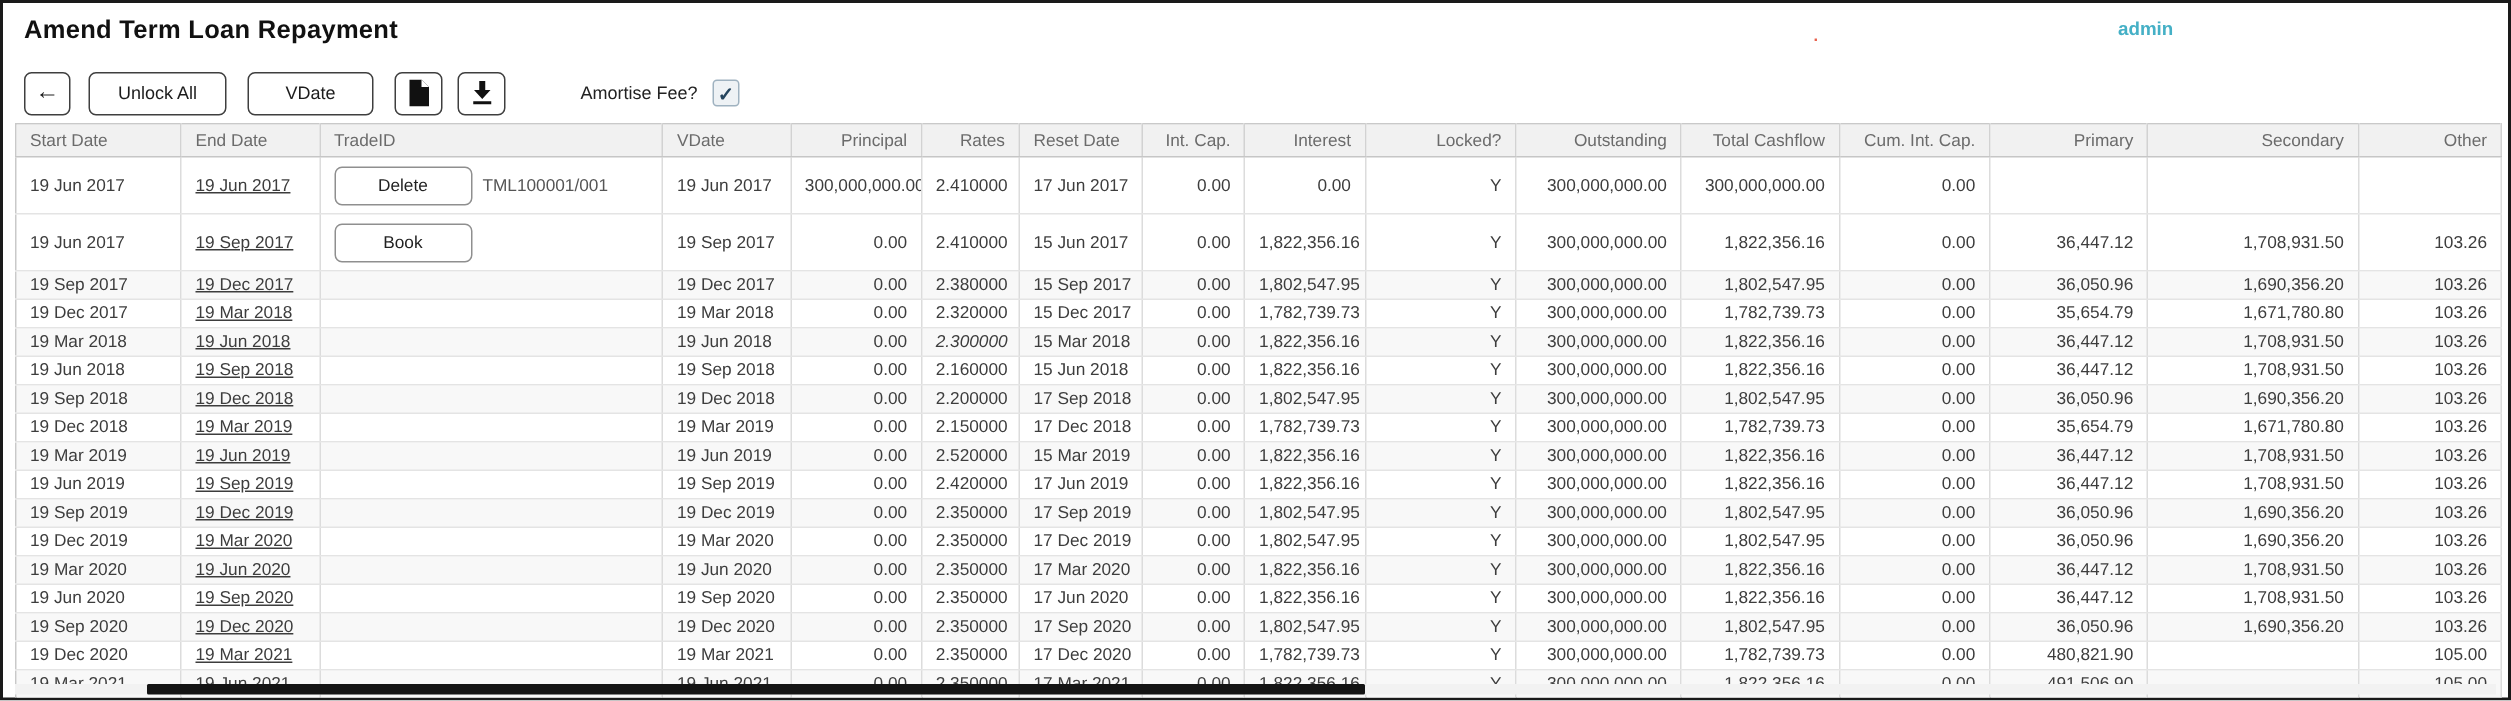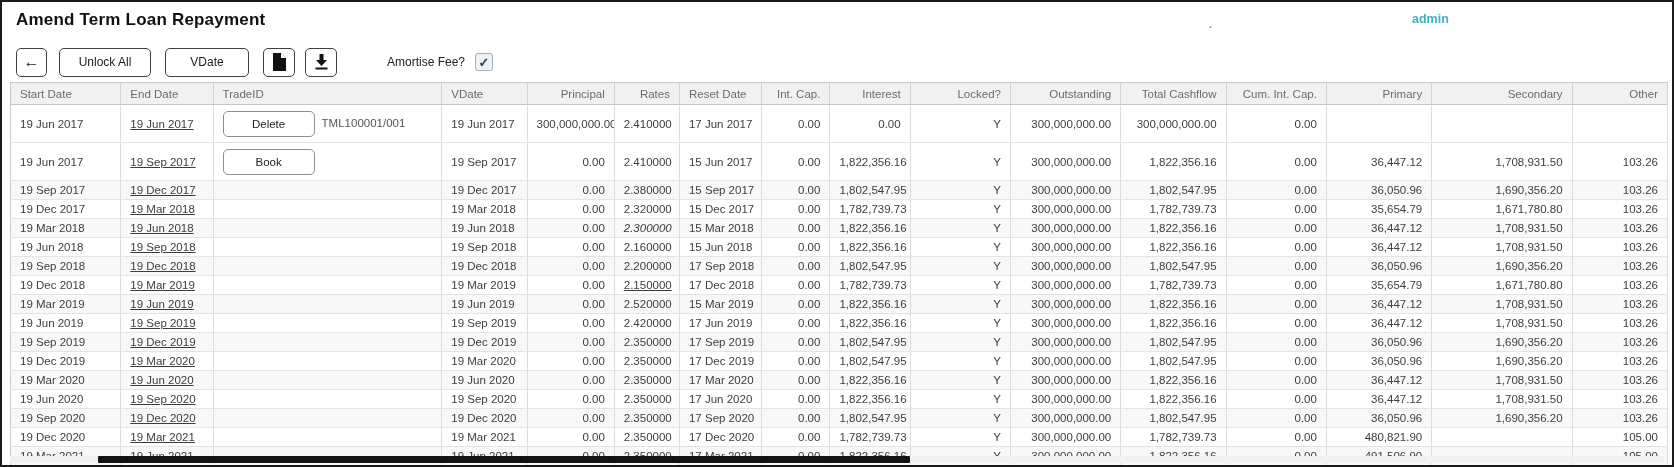--- a/index.html
+++ b/index.html
@@ -303,21 +303,21 @@
             <td style="text-align: right;">36,050.96</td>
             <td style="text-align: right;">1,690,356.20</td>
             <td style="text-align: right;">103.26</td>
           </tr>
           <tr class="">
             <td style="text-align: left;">19 Dec 2018</td>
             <td style="text-align: left;"><a class="date-link">19 Mar 2019</a></td>
             <td style="text-align: left;"></td>
             <td style="text-align: left;">19 Mar 2019</td>
             <td style="text-align: right;">0.00</td>
-            <td style="text-align: right; text-decoration: underline;">2.150000</td>
+            <td style="text-align: right;">2.150000</td>
             <td style="text-align: left;">17 Dec 2018</td>
             <td style="text-align: right;">0.00</td>
             <td style="text-align: right;">1,782,739.73</td>
             <td style="text-align: right;">Y</td>
             <td style="text-align: right;">300,000,000.00</td>
             <td style="text-align: right;">1,782,739.73</td>
             <td style="text-align: right;">0.00</td>
             <td style="text-align: right;">35,654.79</td>
             <td style="text-align: right;">1,671,780.80</td>
             <td style="text-align: right;">103.26</td>

